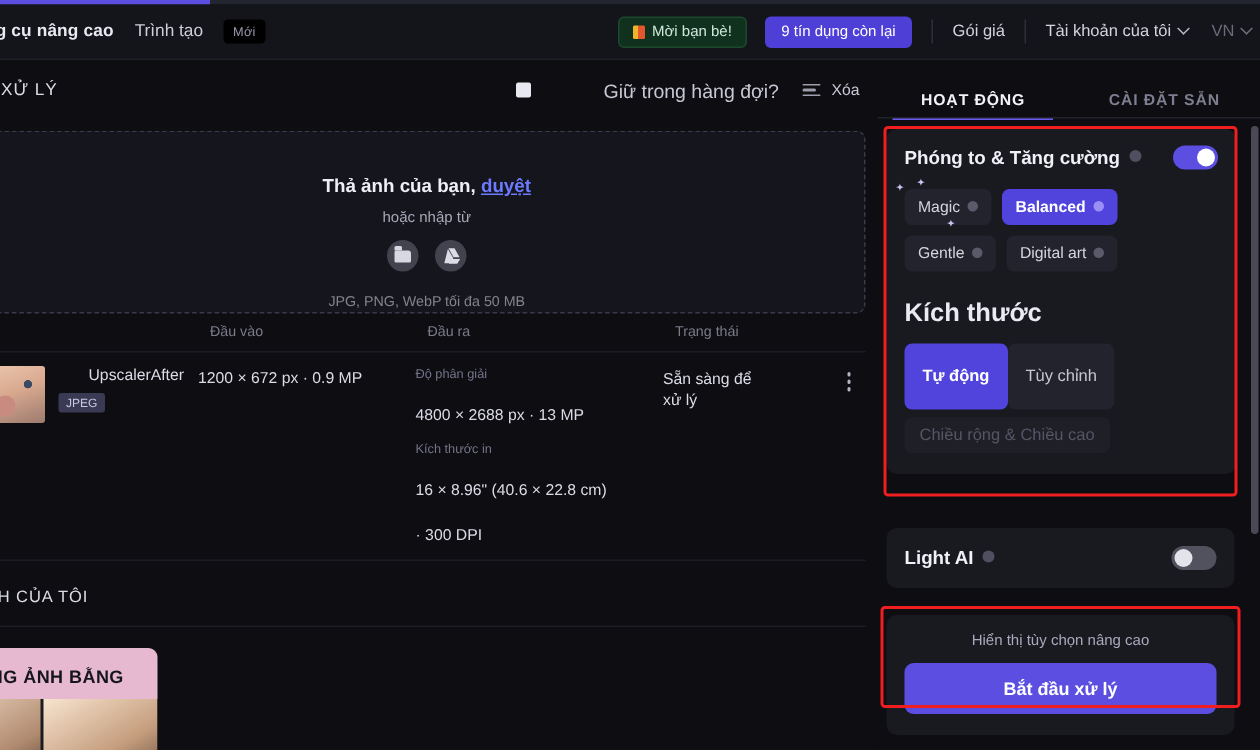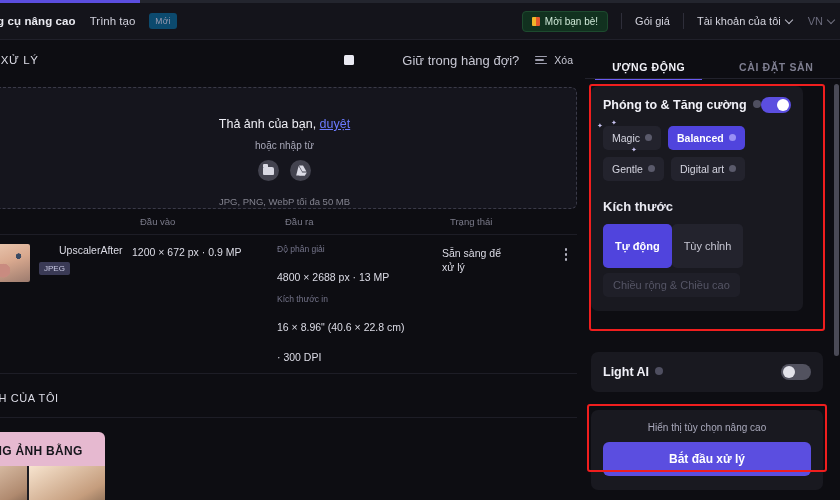--- a/index.html
+++ b/index.html
@@ -29,21 +29,21 @@
     display: flex; align-items: center;
     border-bottom: 1px solid #20202a;
   }
   .nav-left { display: flex; align-items: center; gap: 14px; padding-left: 0; }
   .nav-adv {
     font-size: 11.5px; font-weight: bold; color: #e9e9f0; margin-left: -10px;
     letter-spacing: .1px; white-space: nowrap;
   }
   .nav-item { font-size: 11.5px; color: #cfcfda; white-space: nowrap; }
   .badge-new {
-    font-size: 8.5px; color: #9a9ab0; background: #0c4a6e;
+    font-size: 8.5px; color: #9a9ab0; background: #000000;
     padding: 3px 6px; border-radius: 3px; letter-spacing: .2px;
   }
   .nav-right {
     margin-left: auto; display: flex; align-items: center; gap: 0;
     padding-right: 6px;
   }
   .btn-invite {
     display: flex; align-items: center; gap: 5px;
     background: #11311f; border: 1px solid #1d4a2e;
     color: #cfe8d8; font-size: 10px; padding: 4px 9px; border-radius: 4px;
@@ -117,21 +117,21 @@
   .left-col {
     position: absolute; top: 80px; left: 0; width: 585px; bottom: 0;
     background: #0d0d12; overflow: hidden;
   }
   .dropzone {
     margin: 7px 8px 0 -8px; height: 122px;
     border: 1px dashed #3a3a48; border-radius: 6px;
     background: #15151d;
     display: flex; flex-direction: column; align-items: center; justify-content: center;
   }
-  .dz-title { font-size: 12.5px; font-weight: normal; color: #eeeef5; margin-top: 28px; }
+  .dz-title { font-size: 12.5px; font-weight: bold; color: #eeeef5; margin-top: 28px; }
   .dz-title a { color: #6c7bff; }
   .dz-sub { font-size: 10px; color: #a8a8b8; margin-top: 9px; }
   .dz-icons { display: flex; gap: 11px; margin-top: 9px; }
   .circ {
     width: 21px; height: 21px; border-radius: 50%;
     background: #43434f; display: flex; align-items: center; justify-content: center;
   }
   .folder-ico {
     width: 11px; height: 8px; background: #d8d8e2; border-radius: 1px 2px 1px 1px;
     position: relative;
@@ -198,21 +198,21 @@
   .promo-imgs div { flex: 1; }
   .pi1 { background: linear-gradient(150deg,#f2dcc6,#b08a6f 60%,#3a2b22); }
   .pi2 { background: linear-gradient(150deg,#f7e4cf,#c59d7d 55%,#4a3a2c); }
 
   
   .right-col {
     position: absolute; top: 80px; left: 585px; width: 255px; bottom: 0;
     background: #0d0d12;
   }
   .panel-card {
-    position: absolute; left: 6px; top: 6px; width: 212px;
+    position: absolute; left: 6px; top: 6px; width: 233px;
     background: #191920; border-radius: 7px; padding: 11px 12px 14px 12px;
   }
   .panel-outline {
     position: absolute; left: 4px; top: 4px; width: 236px; height: 247px;
     border: 2px solid #f01e1e; border-radius: 3px; pointer-events: none;
   }
   .row-head { display: flex; align-items: center; }
   .sec-title { font-size: 12.5px; font-weight: bold; color: #f0f0f7; }
   .info-dot {
     display: inline-block; width: 8px; height: 8px; border-radius: 50%;
@@ -234,21 +234,21 @@
     display: flex; align-items: center; font-size: 10.5px; color: #d5d5e0;
     background: #23232d; padding: 6px 9px; border-radius: 5px; white-space: nowrap;
   }
   .chip.active { background: #5044dd; color: #fff; font-weight: bold; }
   .chip .info-dot { background: #5a5a6b; width: 7px; height: 7px; margin-left: 5px; }
   .chip.active .info-dot { background: #9a90f5; }
   .spark {
     position: absolute; color: #c9c4f2; font-size: 7px; line-height: 1;
   }
 
-  .sub-sec-title { font-size: 13px; font-weight: bold; color: #eaeaf2; margin-top: 18px; }
+  .sub-sec-title { font-size: 17px; font-weight: bold; color: #eaeaf2; margin-top: 18px; }
   .seg { display: flex; gap: 0; margin-top: 10px; }
   .seg-btn {
     font-size: 11px; color: #c6c6d2; background: #23232d;
     padding: 16px 12px; border-radius: 5px;
   }
   .seg-btn.active { background: #5044dd; color: #fff; font-weight: bold; }
   .dim-field {
     margin-top: 5px; font-size: 11px; color: #555565;
     background: #1f1f28; padding: 6px 10px; border-radius: 5px;
     display: inline-block;
@@ -291,20 +291,21 @@
     <div class="nav-left">
       <span class="nav-adv">ng cụ nâng cao</span>
       <span class="nav-item">Trình tạo</span>
       <span class="badge-new">Mới</span>
     </div>
     <div class="nav-right">
       <div class="btn-invite">
         <span class="gift-ico"></span>
         <span>Mời bạn bè!</span>
       </div>
+      <div class="btn-credits">9 tín dụng còn lại</div>
       <div class="hdr-sep"></div>
       <span class="hdr-link">Gói giá</span>
       <div class="hdr-sep"></div>
       <span class="hdr-link">
         <span>Tài khoản của tôi</span><i class="chev"></i>
       </span>
       <span class="hdr-link dim" style="margin-left:16px">
         <span>VN</span><i class="chev dim"></i>
       </span>
     </div>
@@ -322,21 +323,21 @@
             <i></i>
             <i></i>
             <i></i>
           </span>
         <span class="clear-label">Xóa</span>
       </div>
     </div>
   </div>
 
   <div class="tabs">
-    <div class="tab active">ƯỢNG ĐỘNG</div>
+    <div class="tab active">HOẠT ĐỘNG</div>
     <div class="tab">CÀI ĐẶT SẴN</div>
   </div>
   <div class="tabs-underline"></div>
 
   <div class="left-col">
 
     <div class="dropzone">
       <div class="dz-title">
         <span>Thả ảnh của bạn,</span>
         <a href="#">duyệt</a>

